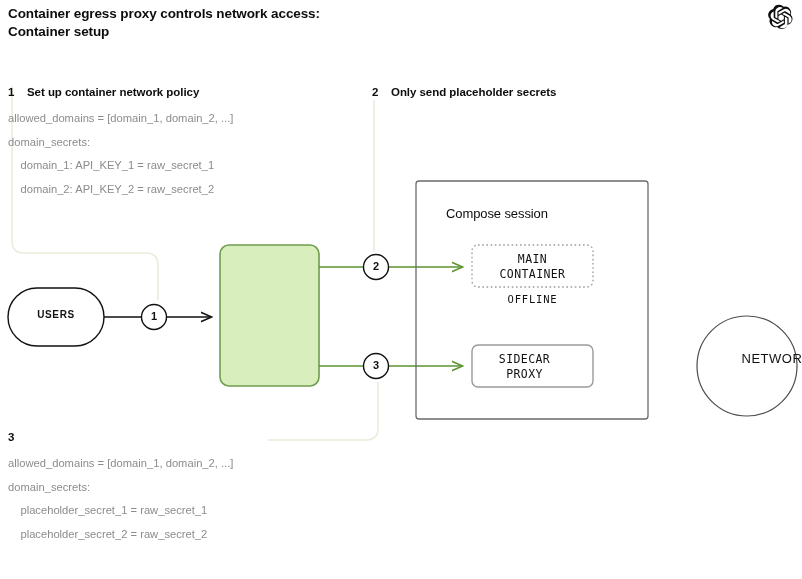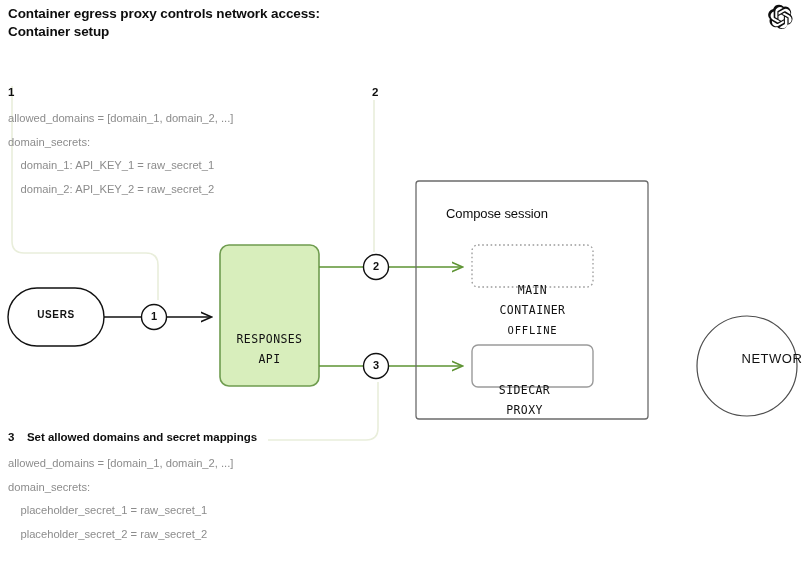--- a/index.html
+++ b/index.html
@@ -71,24 +71,23 @@
   
   .node-label {
     position: absolute;
     text-align: center;
     color: #111111;
     pointer-events: none;
   }
   .mono-label {
     font-family: "DejaVu Sans Mono", "Liberation Mono", monospace;
     font-size: 11.5px;
-    line-height: 20px;
+    line-height: 15px;
     letter-spacing: 0.4px;
     white-space: pre-line;
-    margin-top: 28px;
   }
   .sans-label {
     font-family: "Liberation Sans", sans-serif;
     font-weight: bold;
     font-size: 10px;
     letter-spacing: 0.6px;
   }
 
   #label-users    { left: 6px;   top: 309px; width: 100px; }
   #label-responses{ left: 220px; top: 301px; width: 99px;  }
@@ -173,48 +172,47 @@
   <div class="page-title">Container egress proxy controls network access:
 Container setup</div>
 
   <svg class="brand-logo" viewBox="0 0 32 32">
     <path fill="#0d0d0d" d="M28.1 13.1a7.5 7.5 0 0 0-.65-6.16 7.6 7.6 0 0 0-8.18-3.64A7.5 7.5 0 0 0 13.6 0.8a7.6 7.6 0 0 0-7.24 5.25 7.5 7.5 0 0 0-5.02 3.64 7.6 7.6 0 0 0 .94 8.9 7.5 7.5 0 0 0 .64 6.17 7.6 7.6 0 0 0 8.19 3.64 7.5 7.5 0 0 0 5.66 2.52 7.6 7.6 0 0 0 7.25-5.26 7.5 7.5 0 0 0 5.01-3.64 7.6 7.6 0 0 0-.94-8.9zM17.77 29.9a5.64 5.64 0 0 1-3.62-1.31l.18-.1 6.01-3.47a.98.98 0 0 0 .5-.86v-8.48l2.54 1.47a.09.09 0 0 1 .5.07v7.02a5.66 5.66 0 0 1-5.66 5.66zM5.6 24.7a5.63 5.63 0 0 1-.68-3.79l.18.11 6.02 3.47a.98.98 0 0 0 .99 0l7.34-4.24v2.93a.1.1 0 0 1-.4.08l-6.08 3.51a5.67 5.67 0 0 1-7.73-2.07zM4.02 11.6a5.63 5.63 0 0 1 2.95-2.48v7.14a.97.97 0 0 0 .48.85l7.32 4.22-2.55 1.47a.1.1 0 0 1-.09 0l-6.08-3.51a5.67 5.67 0 0 1-2.07-7.73zm20.88 4.86l-7.34-4.26 2.54-1.47a.1.1 0 0 1 .09 0l6.08 3.52a5.66 5.66 0 0 1-.87 10.21v-7.15a.97.97 0 0 0-.5-.85zm2.53-3.81l-.18-.11-6.01-3.5a.98.98 0 0 0-.99 0l-7.33 4.24V10.35a.09.09 0 0 1 .04-.08l6.08-3.51a5.66 5.66 0 0 1 8.4 5.86zM11.54 17.87L9 16.4a.1.1 0 0 1-.05-.07V9.31a5.66 5.66 0 0 1 9.28-4.35l-.18.1-6.01 3.47a.98.98 0 0 0-.5.86zm1.38-2.98l3.27-1.89 3.28 1.89v3.77l-3.27 1.89-3.28-1.89z"></path>
   </svg>
 
   <div class="anno" id="anno-1">
     <div class="anno-head">
       <span class="anno-num">1</span>
+      <span>Set up container network policy</span>
     </div>
     <div class="anno-code">allowed_domains = [domain_1, domain_2, ...]
 domain_secrets:
     domain_1: API_KEY_1 = raw_secret_1
     domain_2: API_KEY_2 = raw_secret_2</div>
   </div>
 
   <div class="anno" id="anno-2">
     <div class="anno-head">
       <span class="anno-num">2</span>
+      <span>Only send placeholder secrets</span>
     </div>
   </div>
 
   <div class="anno" id="anno-3">
     <div class="anno-head">
       <span class="anno-num">3</span>
-      <span>Set allowed domains and secret mappings</span>
     </div>
     <div class="anno-code">allowed_domains = [domain_1, domain_2, ...]
 domain_secrets:
     placeholder_secret_1 = raw_secret_1
     placeholder_secret_2 = raw_secret_2</div>
   </div>
 
   <div class="node-label sans-label" id="label-users">USERS</div>
 
-  <div class="node-label mono-label" id="label-responses">RESPONSES
-API</div>
 
   <div id="label-compose">Compose session</div>
 
   <div class="node-label mono-label" id="label-main">MAIN
 CONTAINER</div>
 
   <div class="node-label mono-label" id="label-offline">OFFLINE</div>
 
   <div class="node-label mono-label" id="label-sidecar">SIDECAR
 PROXY</div>

